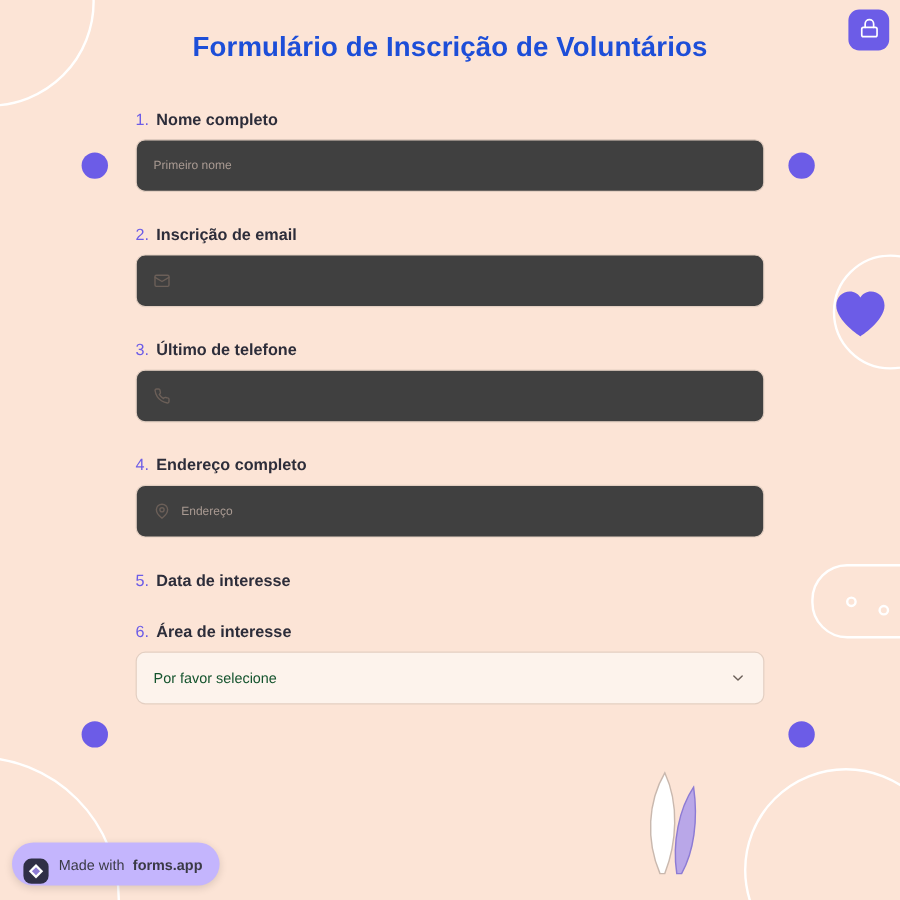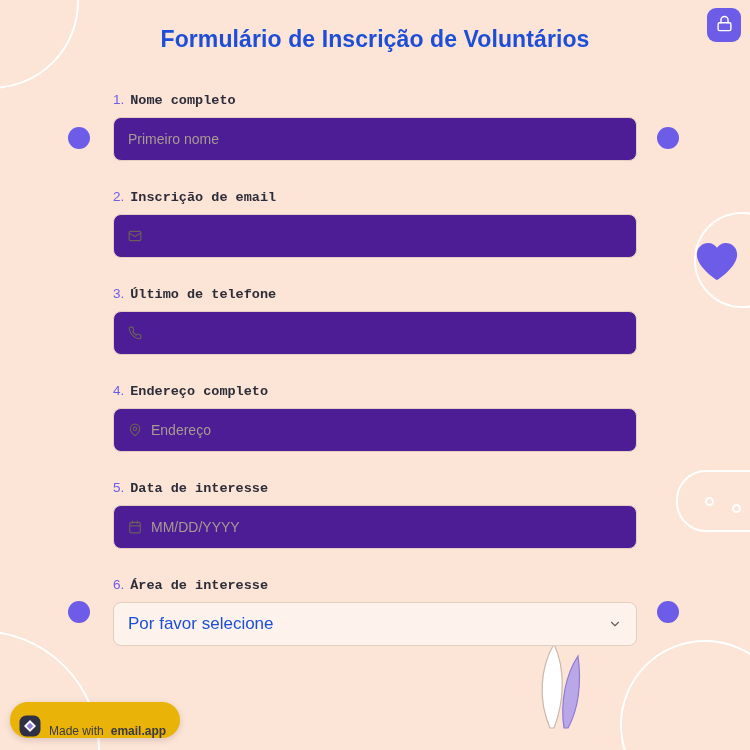--- a/index.html
+++ b/index.html
@@ -114,68 +114,68 @@
 
   .label {
     font-size: 13.5px;
     color: #2d2d3a;
     margin-bottom: 9px;
     display: flex;
     align-items: baseline;
     gap: 6px;
   }
   .label .num { color: #6c5ce7; font-weight: normal; }
-  .label .txt { font-weight: bold; font-family: Liberation Mono, monospace; }
+  .label .txt { font-weight: bold; }
 
   .row { display: flex; gap: 10px; }
 
   .input {
     flex: 1;
     height: 44px;
-    background: #4c1d95;
+    background: #404040;
     border: 1px solid #e3cfc2;
     border-radius: 8px;
     display: flex;
     align-items: center;
     padding: 0 14px;
     gap: 9px;
-    font-size: 14px;
+    font-size: 10px;
     color: #a99a92;
     cursor: text;
   }
   .input .ph { color: #a99a92; }
   .input .icon { color: #6b5f58; display: flex; align-items: center; }
   .input .icon svg { width: 14px; height: 14px; display: block; }
 
   .select {
     height: 44px;
     background: #fdf3ec;
     border: 1px solid #e3cfc2;
     border-radius: 8px;
     display: flex;
     align-items: center;
     justify-content: space-between;
     padding: 0 14px;
-    font-size: 17px;
-    color: #1d4ed8;
+    font-size: 12px;
+    color: #14532d;
     cursor: pointer;
   }
   .select .chev svg { width: 14px; height: 14px; display: block; color: #6b5f58; }
 
   
   .made-with {
     position: absolute;
     left: 10px; bottom: 12px;
     height: 36px;
-    background: #eab308;
+    background: #c4b5fd;
     border-radius: 18px;
     display: flex;
-    align-items: flex-end;
+    align-items: flex-start;
     gap: 7px;
-    padding: 0 14px 0 8px;
+    padding: 12px 14px 0 8px;
     box-shadow: 0 2px 7px rgba(0,0,0,.14);
     font-size: 12px;
     color: #3a3a45;
     cursor: pointer;
   }
   .made-with .logo { width: 24px; height: 24px; }
   .made-with b { font-weight: bold; }
 </style>
 </head>
 <body>
@@ -283,31 +283,20 @@
         <span class="ph">Endereço</span>
       </div>
     </div>
   </div>
 
   <div class="field">
     <div class="label">
       <span class="num">5.</span>
       <span class="txt">Data de interesse</span>
     </div>
-    <div class="row">
-      <div class="input">
-        <span class="icon">
-          <svg viewBox="0 0 24 24" fill="none" stroke="currentColor" stroke-width="2" stroke-linecap="round" stroke-linejoin="round" xmlns="http://www.w3.org/2000/svg">
-            <rect x="3" y="4" width="18" height="18" rx="2"></rect>
-            <path d="M3 10h18M8 2v4M16 2v4"></path>
-          </svg>
-        </span>
-        <span class="ph">MM/DD/YYYY</span>
-      </div>
-    </div>
   </div>
 
   <div class="field">
     <div class="label">
       <span class="num">6.</span>
       <span class="txt">Área de interesse</span>
     </div>
     <div class="select">
       <span>Por favor selecione</span>
       <span class="chev">
@@ -322,14 +311,14 @@
 
 <div class="made-with">
   <span class="logo">
     <svg viewBox="0 0 32 32" xmlns="http://www.w3.org/2000/svg">
       <rect x="2" y="2" width="28" height="28" rx="9" fill="#2f2f46"></rect>
       <path d="M16 8l8 8-8 8-8-8z" fill="#ffffff"></path>
       <path d="M16 11.5l4.5 4.5L16 20.5 11.5 16z" fill="#8d7bd4"></path>
     </svg>
   </span>
   <span>Made with </span>
-    <b>email.app</b>
+    <b>forms.app</b>
 </div>
 
 </body></html>

